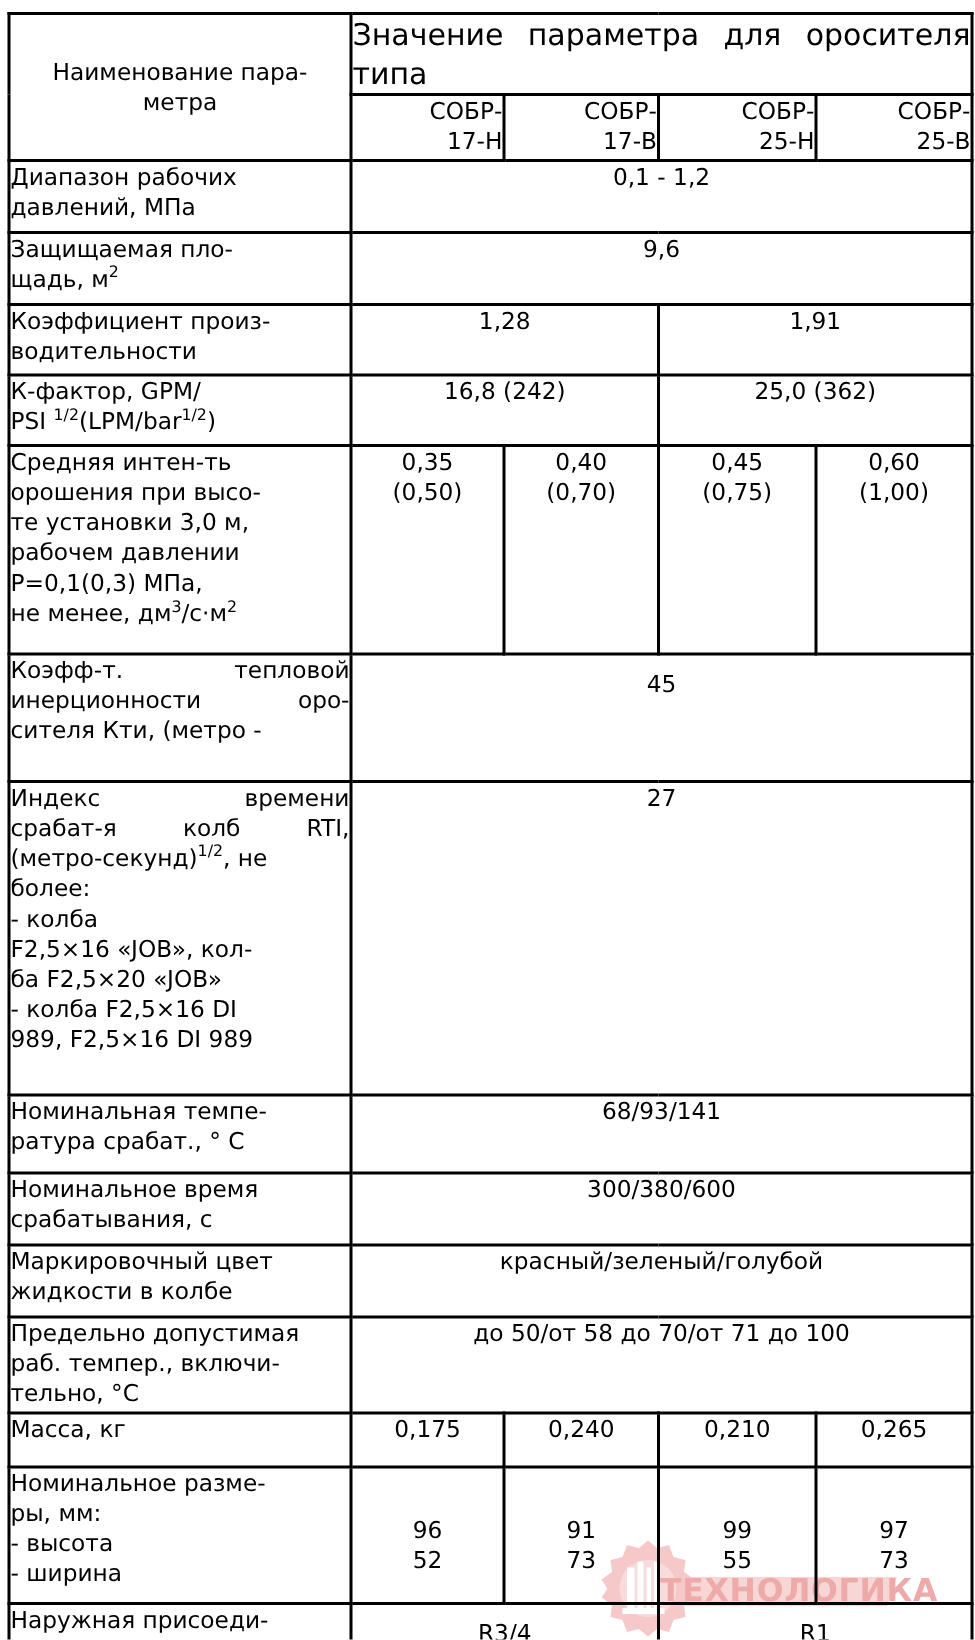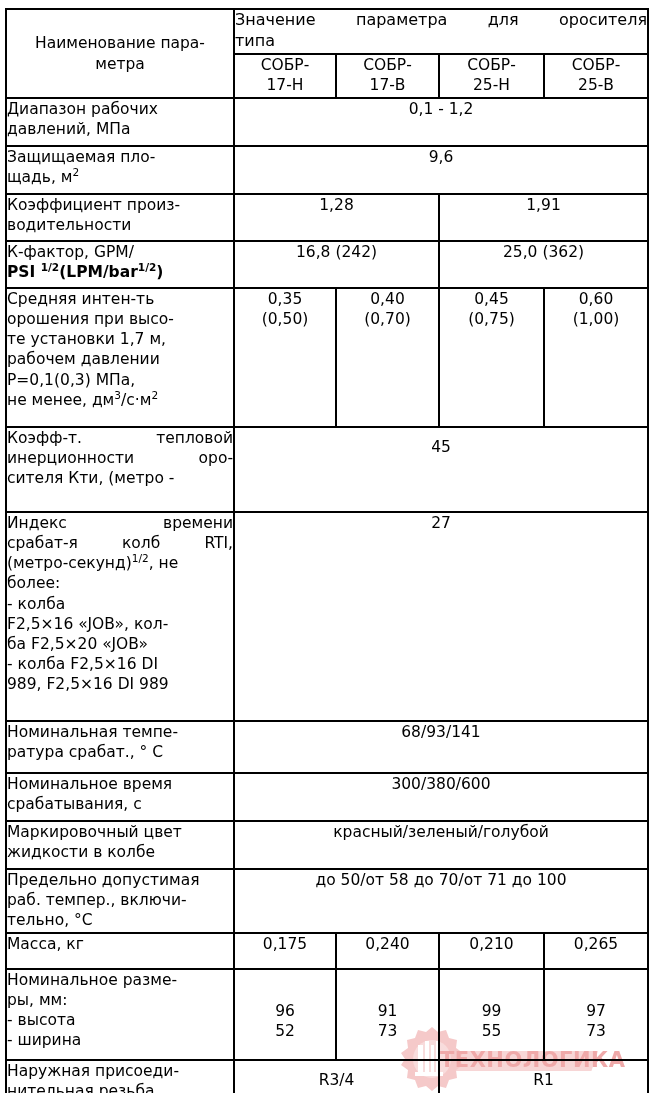--- a/index.html
+++ b/index.html
@@ -115,45 +115,45 @@
     vertical-align: top;
     padding-top: 9px;
   }
   td.val.bottom {
     vertical-align: bottom;
     padding-bottom: 18px;
   }
 
   
   td.hdr-span {
-    font-size: 16px;
+    font-size: 20px;
     line-height: 1.30;
     text-align: justify;
     text-align-last: justify;
     vertical-align: top;
     padding: 6px 8px 4px 9px;
     height: 42px;
     margin-left: 21px;
   }
   td.hdr-col {
     font-size: 15.5px;
     line-height: 1.32;
-    text-align: center;
+    text-align: right;
     vertical-align: middle;
     padding: 4px 2px;
     height: 42px;
   }
 
   sup {
     font-size: 0.68em;
     vertical-align: super;
     line-height: 0;
   }
 
-  .nowrap { white-space: nowrap; font-weight: bold; }
+  .nowrap { white-space: nowrap; }
 </style>
 </head>
 <body>
 
 <div id="sheet">
 
   <div id="watermark">
     <div class="wm-band"></div>
     <svg class="wm-gear" viewBox="0 0 68 68" aria-hidden="true">
       <path d="M34 2 L40 7 L48 5 L51 13 L59 15 L58 23 L65 28 L61 34 L65 40 L58 45 L59 53 L51 55 L48 63 L40 61 L34 66 L28 61 L20 63 L17 55 L9 53 L10 45 L3 40 L7 34 L3 28 L10 23 L9 15 L17 13 L20 5 L28 7 Z" fill="#f5c9c9"></path>
@@ -237,21 +237,21 @@
         <div class="nowrap"><span>PSI </span><sup>1/2</sup><span>(LPM/bar</span><sup>1/2</sup><span>)</span></div>
       </td>
       <td class="val" colspan="2">16,8 (242)</td>
       <td class="val" colspan="2">25,0 (362)</td>
     </tr>
 
     <tr>
       <td class="pname" style="height:137px">
         <div>Средняя интен-ть</div>
         <div>орошения при высо-</div>
-        <div>те установки 1,7 м,</div>
+        <div>те установки 3,0 м,</div>
         <div>рабочем давлении</div>
         <div>Р=0,1(0,3) МПа,</div>
         <div><span>не менее, дм</span><sup>3</sup><span>/с·м</span><sup>2</sup></div>
       </td>
       <td class="val">
         <div>0,35</div>
         <div>(0,50)</div>
       </td>
       <td class="val">
         <div>0,40</div>

